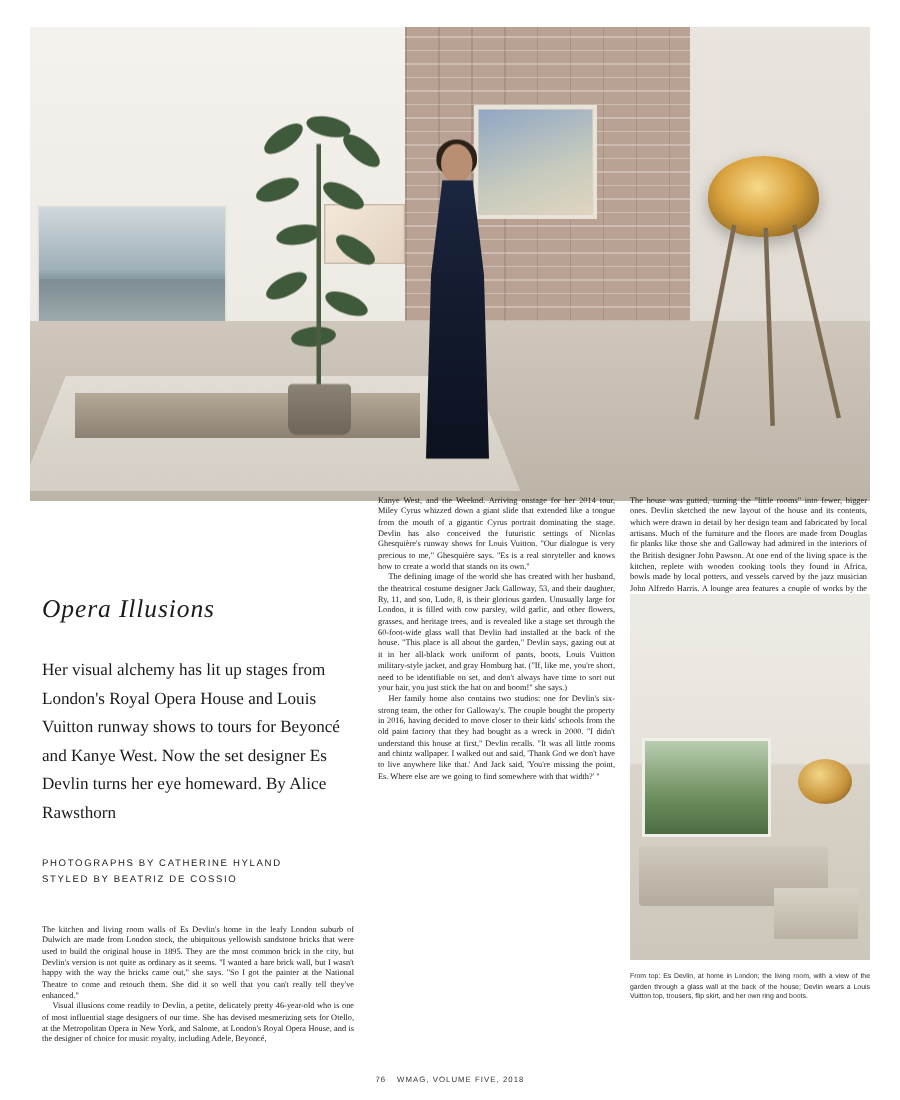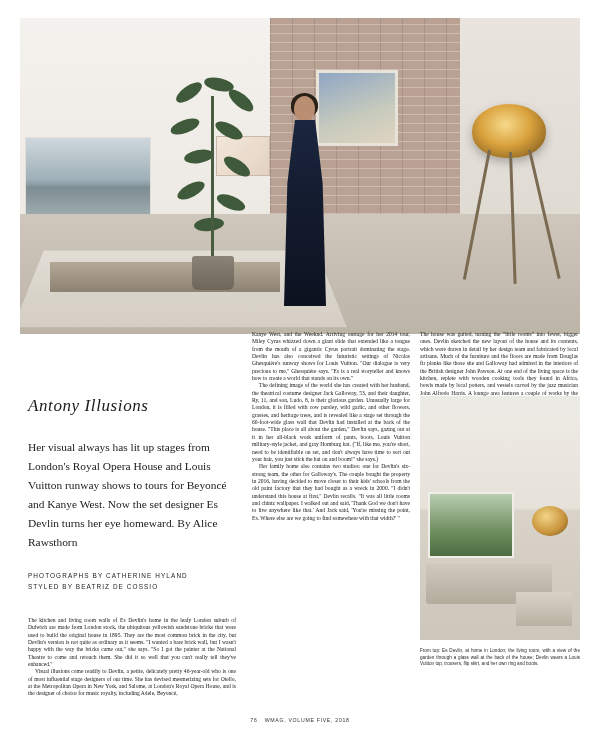--- a/index.html
+++ b/index.html
@@ -280,22 +280,22 @@
 
       <div class="figure">
         <div class="fig-hair"></div>
         <div class="fig-head"></div>
         <div class="fig-body"></div>
       </div>
     </div>
   </div>
 
   <div class="headline-wrap">
-    <h1 class="headline">Antony Illusions</h1>
-    <p class="deck">Her visual always has lit up stages from London's Royal Opera House and Louis Vuitton runway shows to tours for Beyoncé and Kanye West. Now the set designer Es Devlin turns her eye homeward. By Alice Rawsthorn</p>
+    <h1 class="headline">Opera Illusions</h1>
+    <p class="deck">Her visual alchemy has lit up stages from London's Royal Opera House and Louis Vuitton runway shows to tours for Beyoncé and Kanye West. Now the set designer Es Devlin turns her eye homeward. By Alice Rawsthorn</p>
     <p class="credit">PHOTOGRAPHS BY CATHERINE HYLAND</p>
     <p class="credit">STYLED BY BEATRIZ DE COSSIO</p>
   </div>
 
   <div class="col" id="col1">
     <p class="first">The kitchen and living room walls of Es Devlin's home in the leafy London suburb of Dulwich are made from London stock, the ubiquitous yellowish sandstone bricks that were used to build the original house in 1895. They are the most common brick in the city, but Devlin's version is not quite as ordinary as it seems. "I wanted a bare brick wall, but I wasn't happy with the way the bricks came out," she says. "So I got the painter at the National Theatre to come and retouch them. She did it so well that you can't really tell they've enhanced."</p>
     <p>Visual illusions come readily to Devlin, a petite, delicately pretty 46-year-old who is one of most influential stage designers of our time. She has devised mesmerizing sets for Otello, at the Metropolitan Opera in New York, and Salome, at London's Royal Opera House, and is the designer of choice for music royalty, including Adele, Beyoncé,</p>
   </div>
 
   <div class="col" id="col2">

